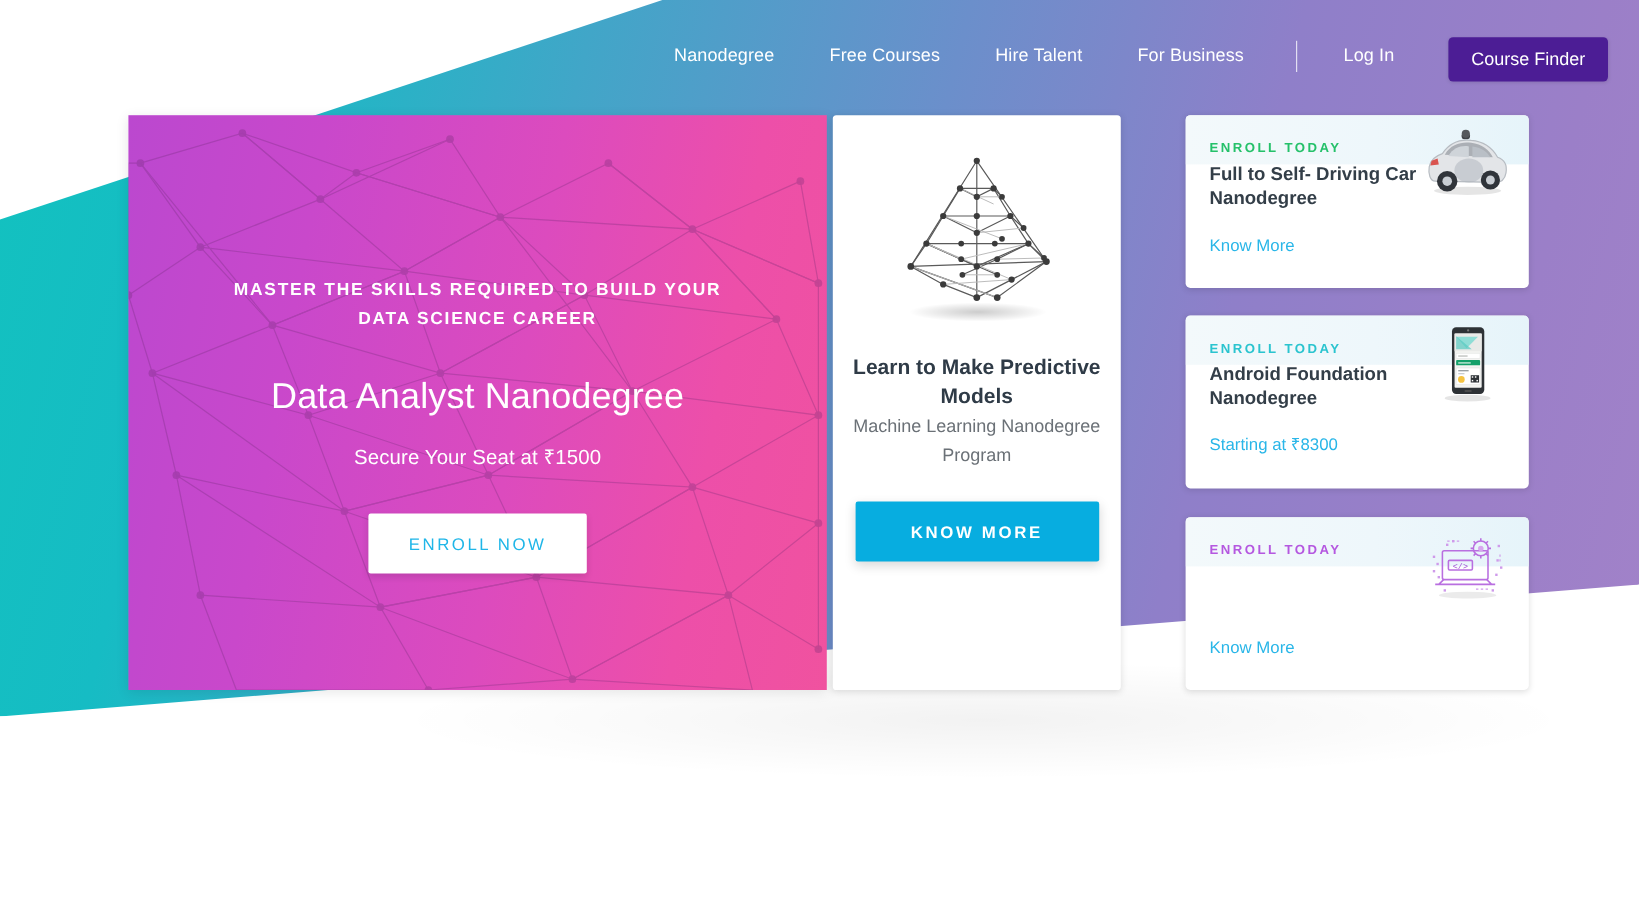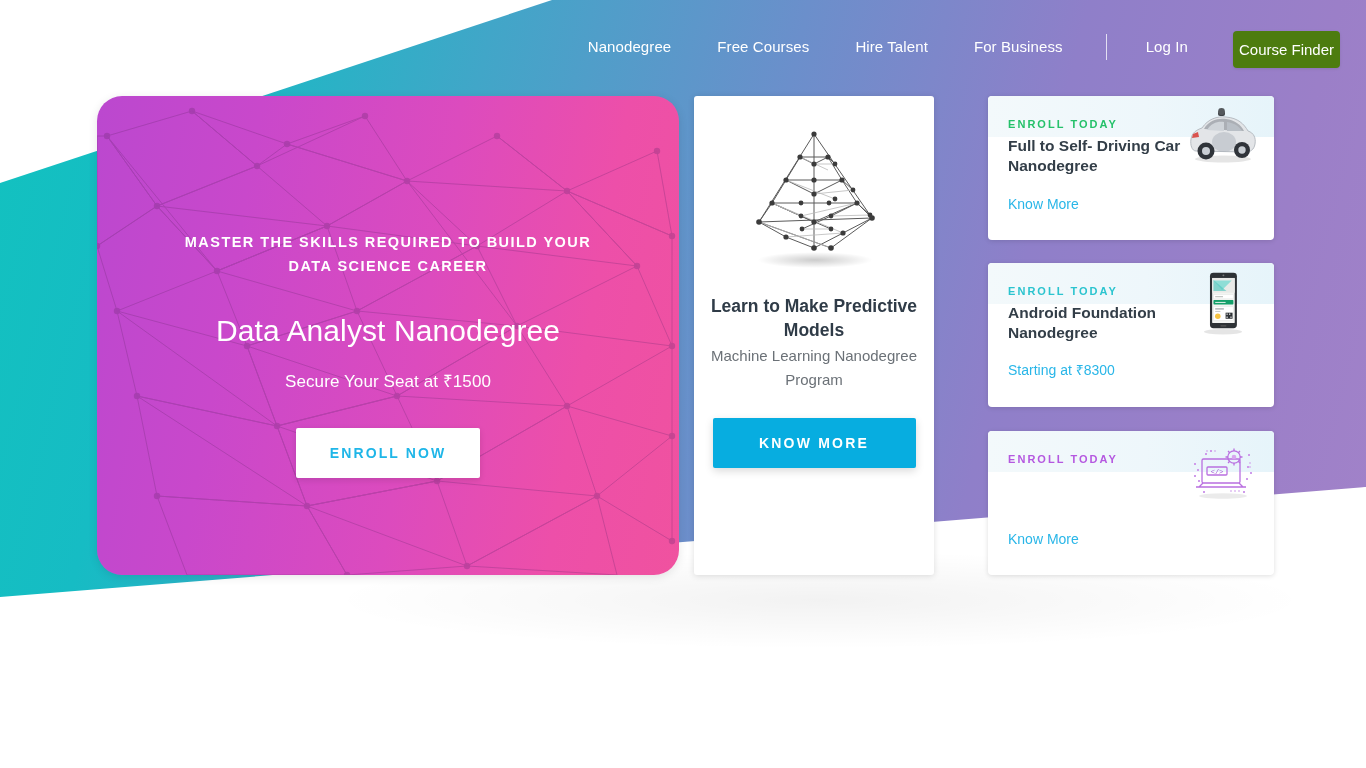--- a/index.html
+++ b/index.html
@@ -80,25 +80,25 @@
     letter-spacing: 0.1px;
     cursor: pointer;
   }
   .nav-sep {
     width: 1px;
     height: 26px;
     background: rgba(255,255,255,0.75);
     margin: 3px 16px 0 20px;
   }
   .nav-cta {
-    background: #4d7c0f;
+    background: #4c1d95;
     color: #ffffff;
     font-size: 15px;
     line-height: 19px;
-    padding: 9px 6px;
+    padding: 9px 19px;
     border-radius: 4px;
     border: none;
     margin-left: 22px;
     cursor: pointer;
     font-family: "Liberation Sans", sans-serif;
     box-shadow: 0 1px 3px rgba(0,0,0,0.10);
     white-space: nowrap;
   }
 
   
@@ -107,31 +107,30 @@
     top: 96px;
     left: 92px;
     width: 1182px;
     height: 480px;
     z-index: 10;
   }
 
   
   .hero {
     position: absolute;
-    left: 5px; top: 0;
+    left: 15px; top: 0;
     width: 582px;
     height: 479px;
     overflow: hidden;
     background: linear-gradient(100deg, #bb48cf 0%, #c948cb 25%, #dc4bbe 55%, #ed4fa9 80%, #f0529f 100%);
     box-shadow: 0 2px 10px rgba(0,0,0,0.10);
     display: flex;
     flex-direction: column;
     align-items: flex-start;
     justify-content: flex-start;
-    border-radius: 25px;
   }
   .hero-net { position: absolute; inset: 0; opacity: 0.33; }
   .hero-inner {
     position: relative;
     z-index: 2;
     width: 100%;
     padding-top: 134px;
     text-align: center;
   }
   .hero-kicker {
@@ -156,21 +155,21 @@
     font-weight: normal;
     margin-top: 21px;
     letter-spacing: 0.1px;
   }
   .hero-btn {
     display: inline-block;
     margin-top: 36px;
     background: #ffffff;
     color: #1fb6e8;
     font-size: 14px;
-    font-weight: bold;
+    font-weight: normal;
     letter-spacing: 2.1px;
     padding: 17px 34px;
     border: none;
     border-radius: 2px;
     cursor: pointer;
     font-family: "Liberation Sans", sans-serif;
     box-shadow: 0 2px 6px rgba(0,0,0,0.12);
   }
 
   

